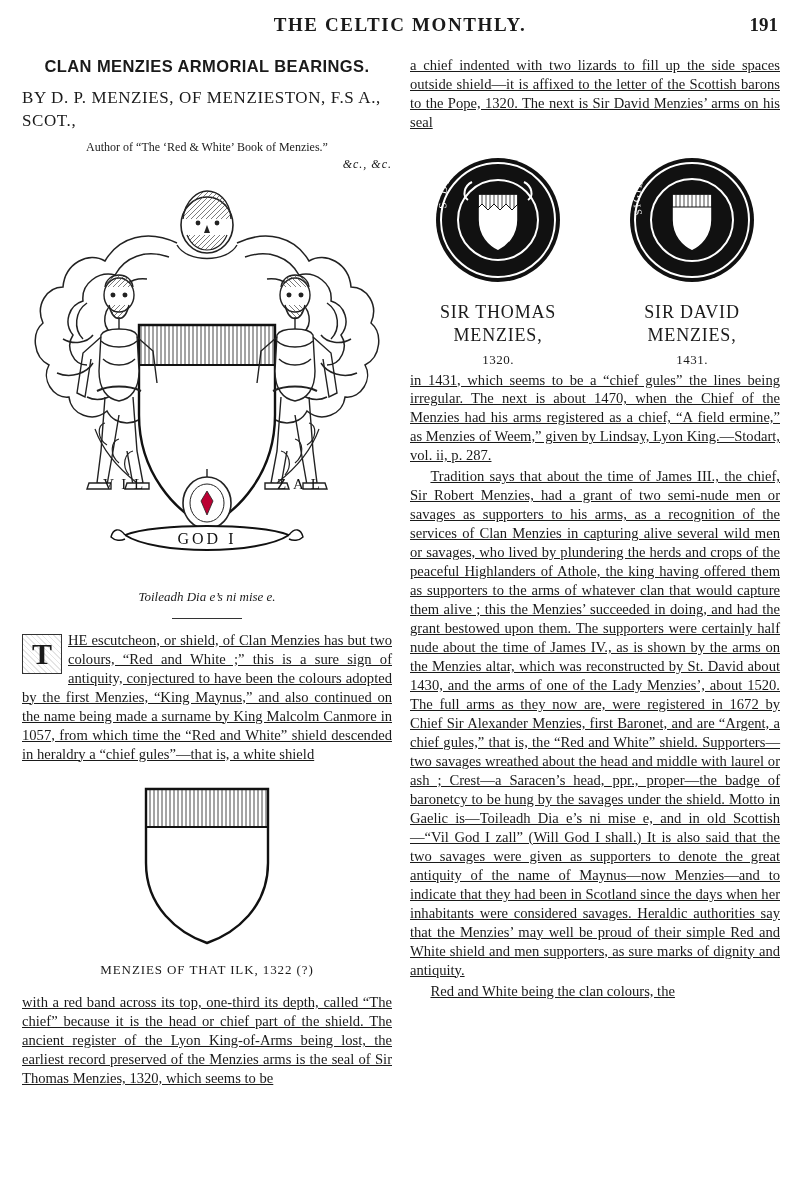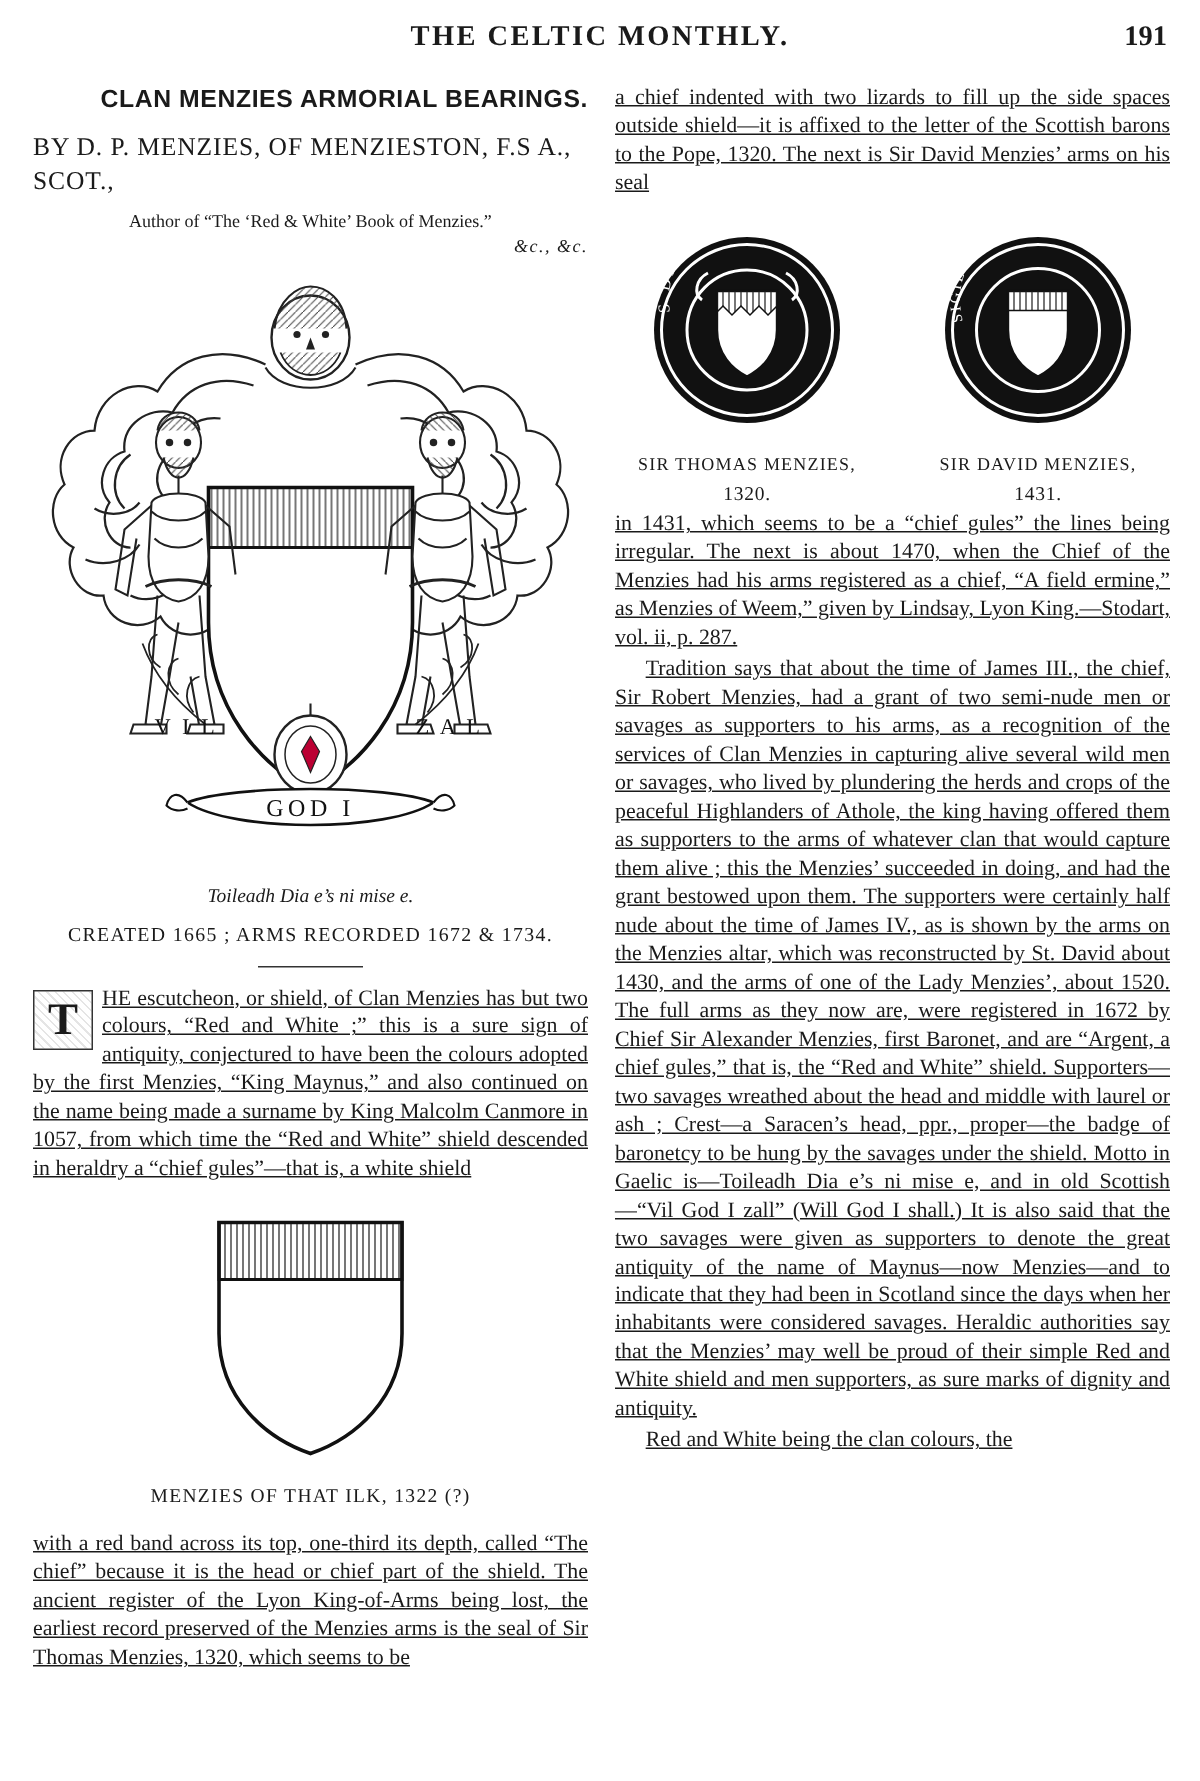--- a/index.html
+++ b/index.html
@@ -58,21 +58,21 @@
   }
   .col-left { left: 22px; }
   .col-right { left: 410px; }
 
   h1.article-title {
     font-family: "Liberation Sans", sans-serif;
     font-size: 16.5px;
     font-weight: bold;
     letter-spacing: 0.4px;
     margin: 0 0 10px 0;
-    text-align: right;
+    text-align: center;
   }
   .byline {
     font-size: 17px;
     letter-spacing: 0.6px;
     margin: 0 0 8px 0;
     text-align: left;
     font-variant: small-caps;
   }
   .author-line {
     font-size: 12px;
@@ -141,21 +141,21 @@
   }
   .arms-figure svg { display:block; }
 
   .seal-row {
     display: flex;
     justify-content: space-between;
     margin: 10px 0 2px 0;
   }
   .seal-block { width: 176px; text-align: center; }
   .seal-caption {
-    font-size: 12px;
+    font-size: 18px;
     letter-spacing: 0.8px;
     line-height: 1.3;
     margin-top: 4px;
     font-variant: small-caps;
   }
   .seal-year { font-size: 13px; font-variant: normal; letter-spacing: 0.5px;}
 
   .shield-figure {
     width: 200px;
     margin: 16px auto 6px auto;
@@ -297,21 +297,20 @@
         <g>
           <path d="M98 352 C128 340 232 340 262 352 C232 372 128 372 98 352 Z" fill="#fff" stroke="#111" stroke-width="1.8"></path>
           <path d="M98 352 C92 344 86 346 84 354 C88 358 94 358 98 356" fill="#fff" stroke="#111" stroke-width="1.4"></path>
           <path d="M262 352 C268 344 274 346 276 354 C272 358 266 358 262 356" fill="#fff" stroke="#111" stroke-width="1.4"></path>
           <text x="180" y="361" text-anchor="middle" font-family="Liberation Serif, serif" font-size="16" letter-spacing="3" fill="#111">GOD I</text>
         </g>
       </svg>
     </div>
 
     <div class="motto-italic">Toileadh Dia e’s ni mise e.</div>
-    <div class="caption-smallcaps">CREATED 1665 ; ARMS RECORDED 1672 &amp; 1734.</div>
 
     <div class="short-rule"></div>
 
     <p class="dropcap-para">
       <span class="dropcap">T</span>
       <span>HE escutcheon, or shield, of Clan Menzies has but two colours, “Red and White ;” this is a sure sign of antiquity, conjectured to have been the colours adopted by the first Menzies, “King Maynus,” and also continued on the name being made a surname by King Malcolm Canmore in 1057, from which time the “Red and White” shield descended in heraldry a “chief gules”—that is, a white shield</span>
     </p>
 
     <div class="shield-figure">
       <svg width="150" height="170" viewBox="0 0 150 170" xmlns="http://www.w3.org/2000/svg">

